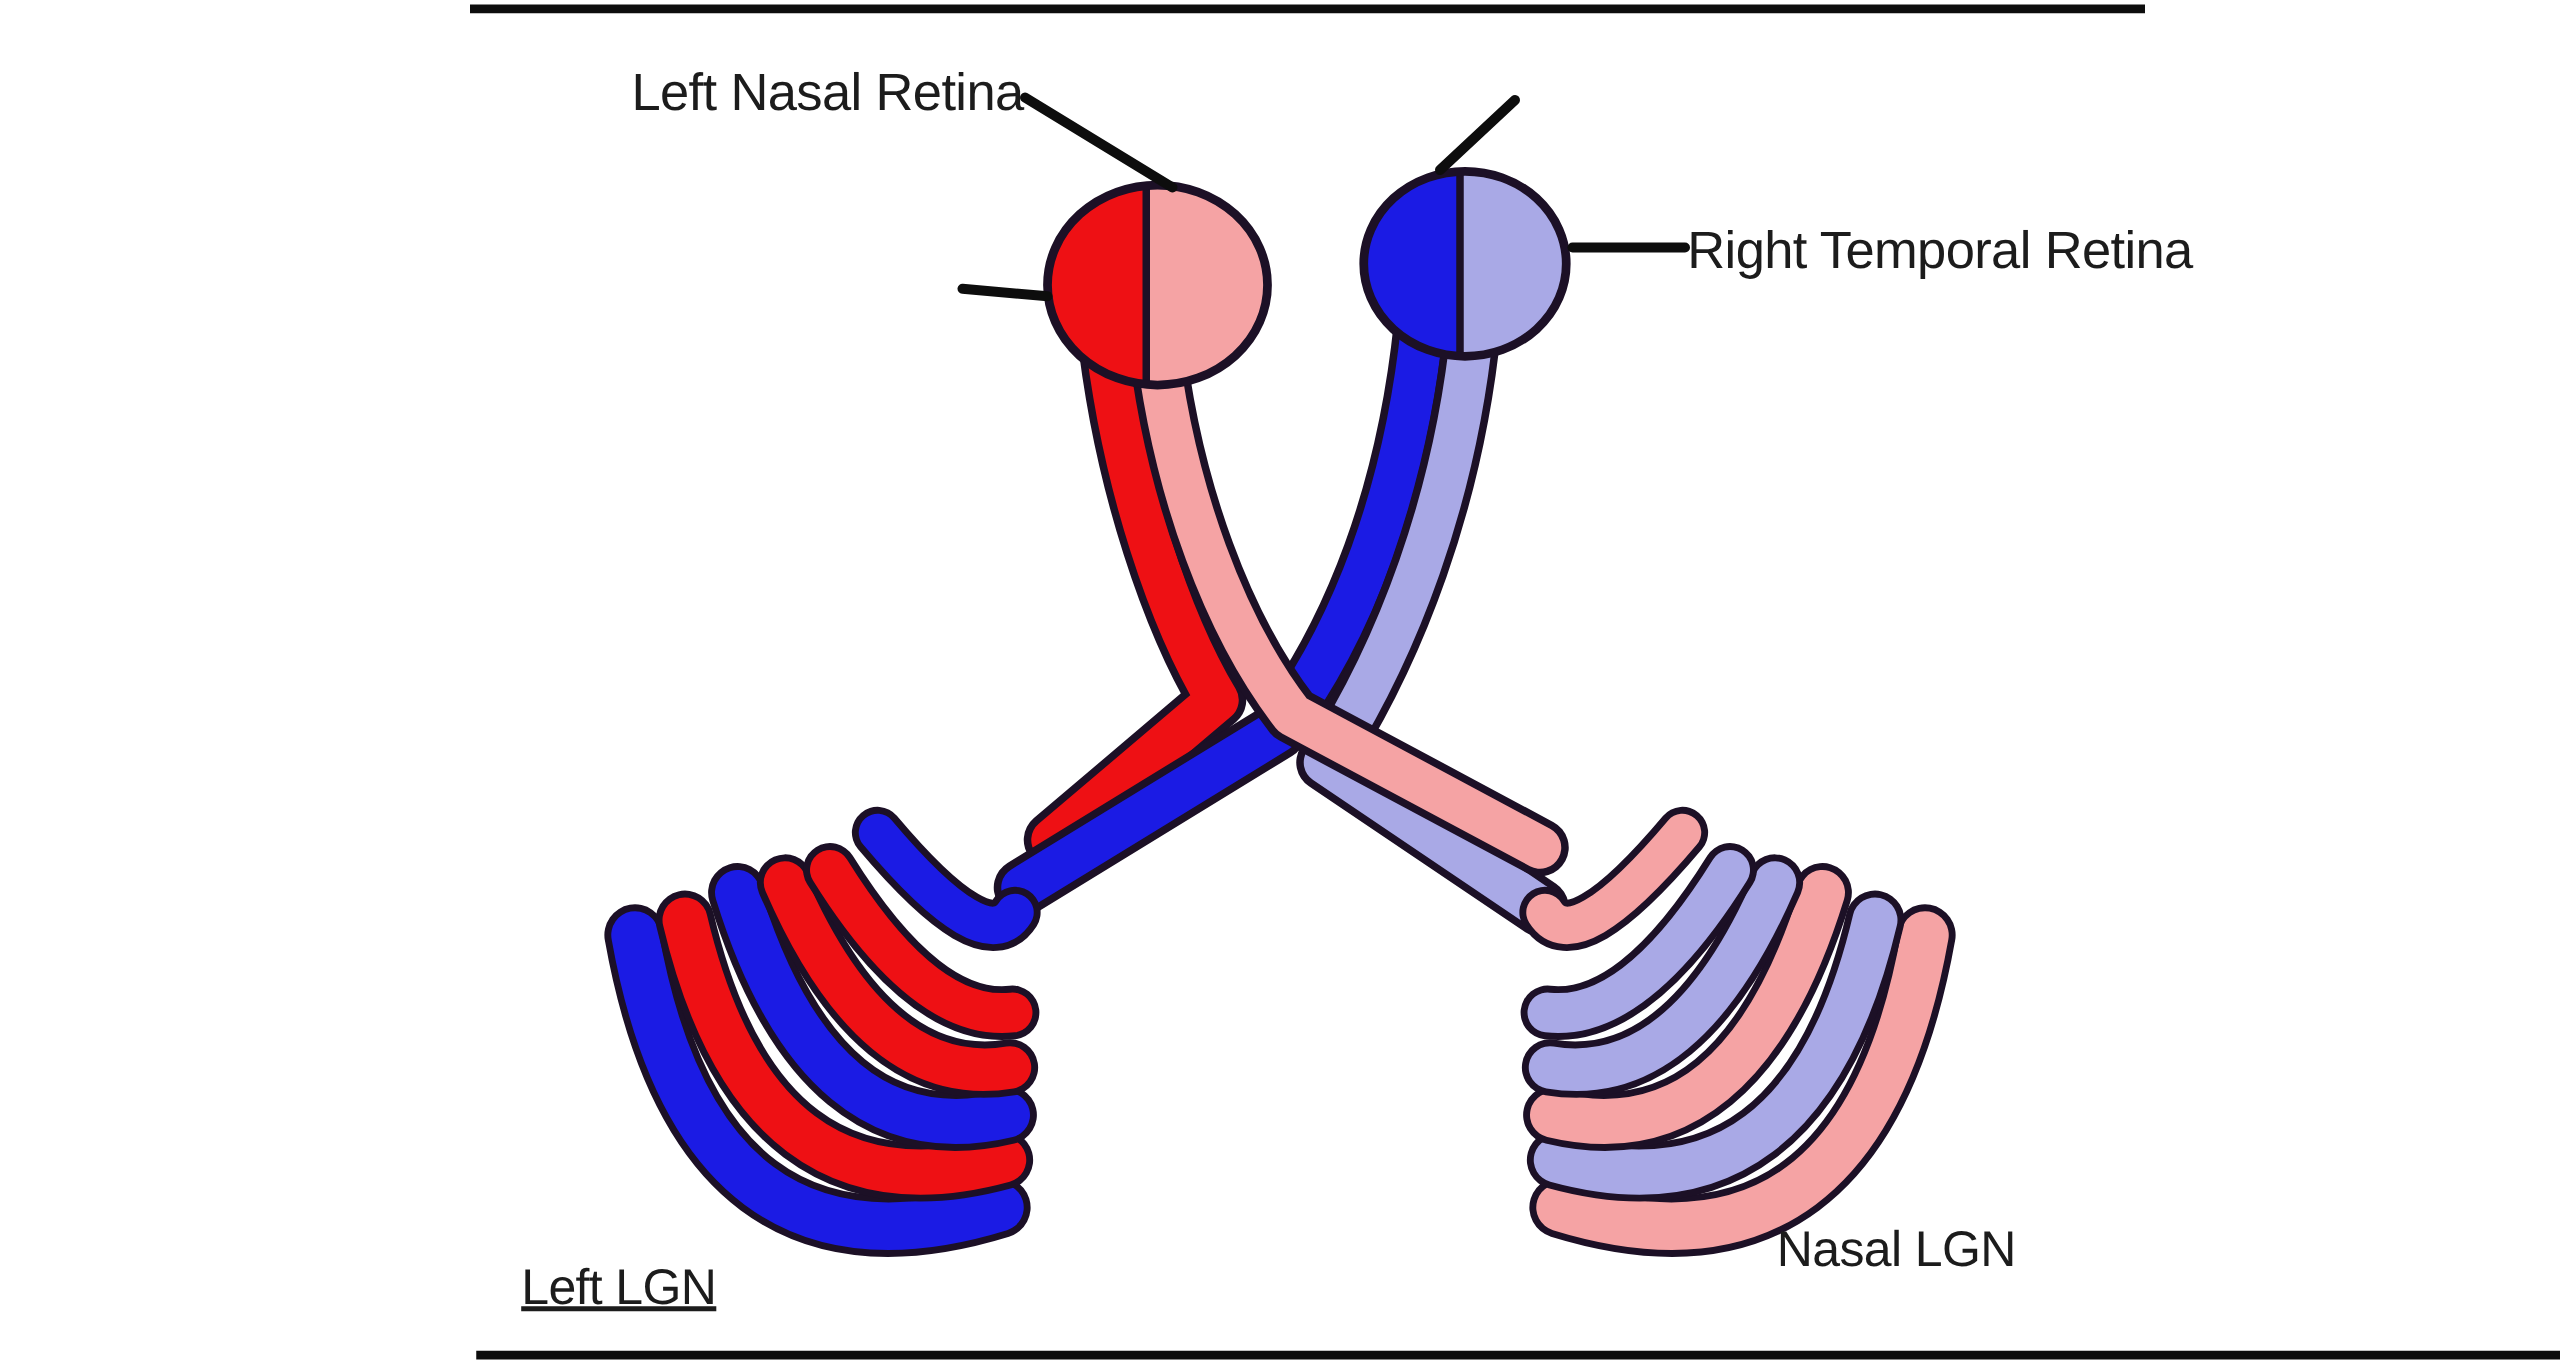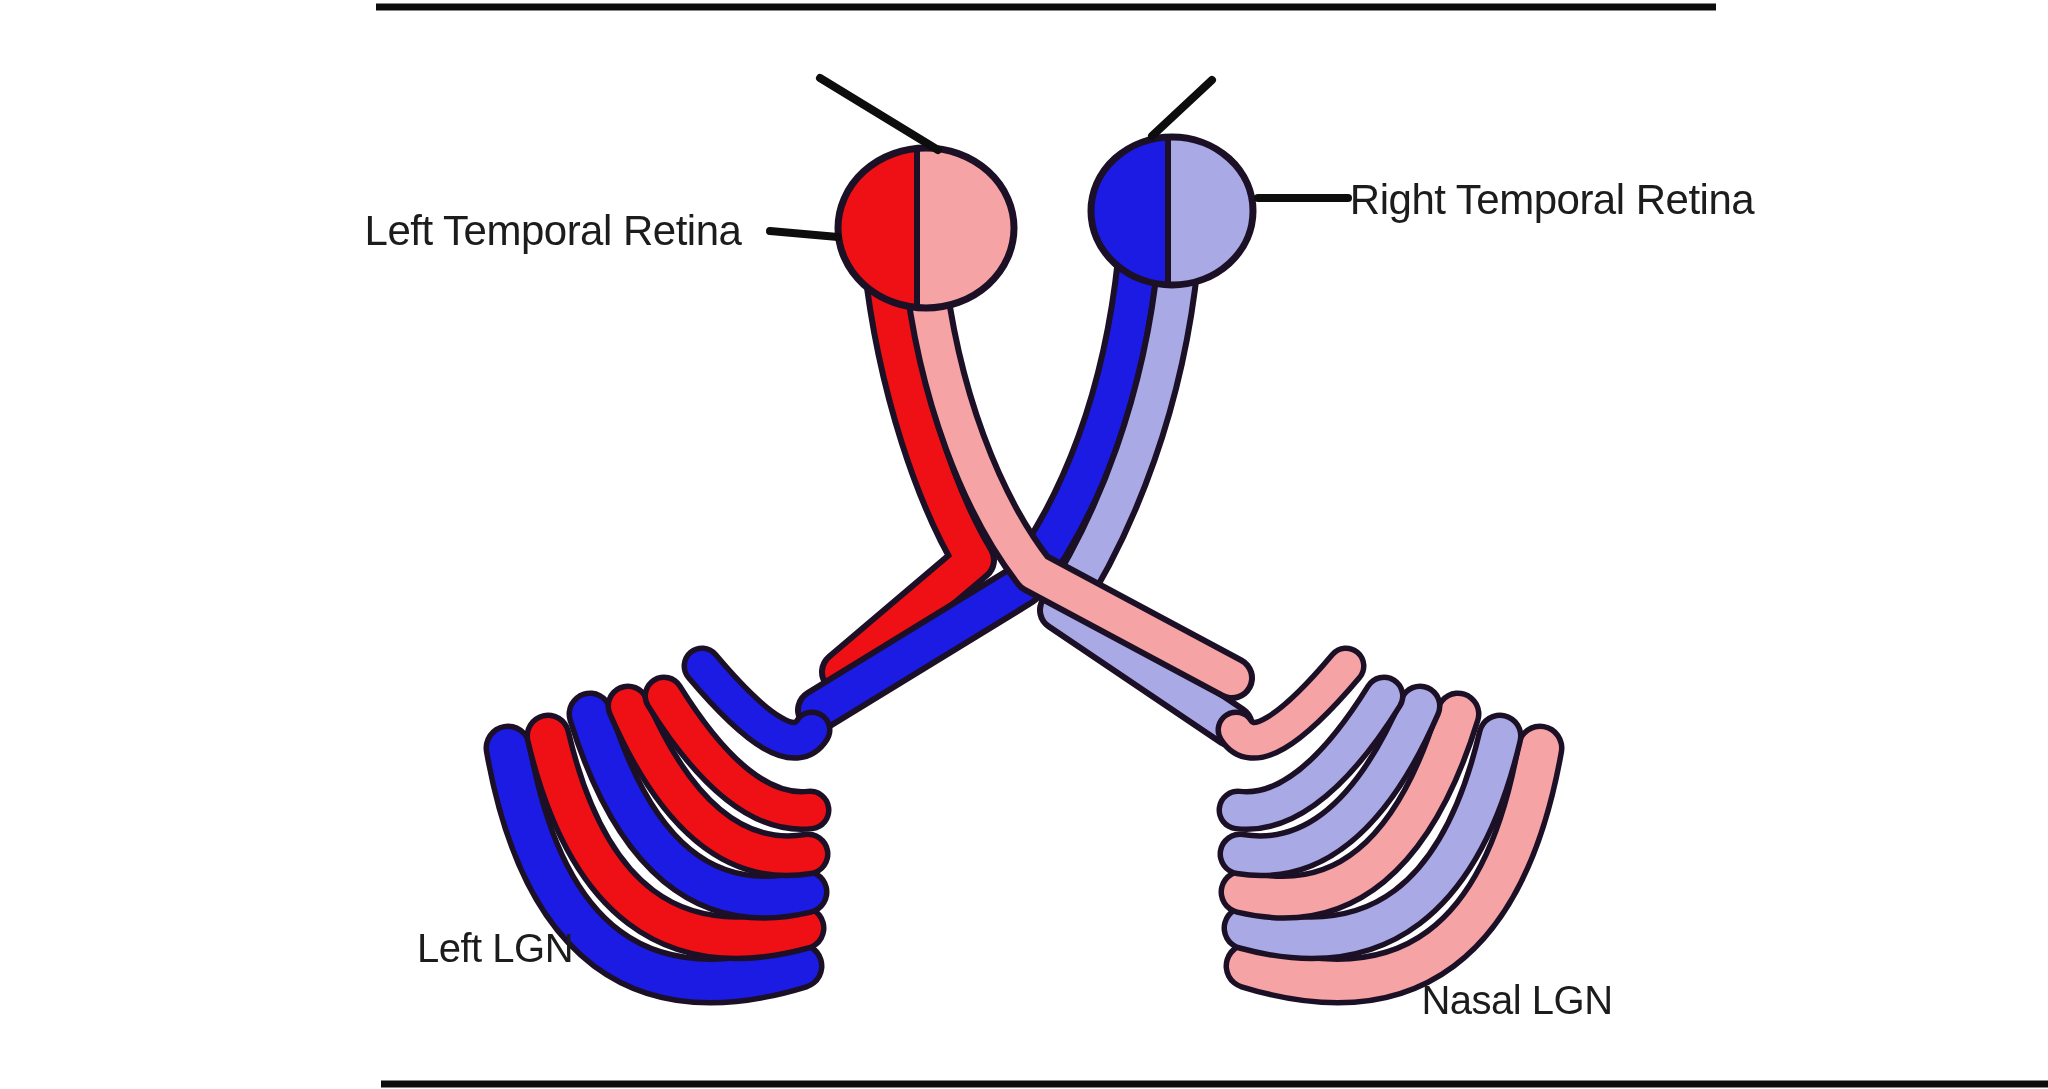--- a/index.html
+++ b/index.html
@@ -18,21 +18,21 @@
     letter-spacing:-0.5px;
     color:#1c1c1c;
     white-space:nowrap;
     line-height:1;
   }
   .lbl.small{font-size:40px;}
   #lbl-left-nasal{left:662px;top:74px;}
   #lbl-left-temporal{left:553px;top:231px;}
   #lbl-right-nasal{left:1385px;top:78px;}
   #lbl-right-temporal{left:1552px;top:200px;}
-  #lbl-left-lgn{left:495px;top:948px;}
+  #lbl-left-lgn{left:495px;top:1030px;text-decoration:underline;}
   #lbl-right-lgn{left:1517px;top:1000px;}
 </style>
 </head>
 <body>
 
 <div id="stage">
 
   <svg id="diagram-svg" width="2048" height="1089" viewBox="0 0 2048 1089">
 
     <g>
@@ -110,17 +110,17 @@
       <line x1="1212" y1="80" x2="1152" y2="136" stroke-width="8" stroke-linecap="round" stroke="#0d0d0d"></line>
       <line x1="1258" y1="198" x2="1348" y2="198" stroke-width="8" stroke-linecap="round" stroke="#0d0d0d"></line>
     </g>
 
     <g>
       <line x1="376" y1="7" x2="1716" y2="7" stroke-width="7" stroke="#0d0d0d"></line>
       <line x1="381" y1="1084" x2="2048" y2="1084" stroke-width="7" stroke="#0d0d0d"></line>
     </g>
   </svg>
 
-  <div class="lbl" id="lbl-left-temporal">Left Temporal Retina</div>
+  <div class="lbl" id="lbl-left-nasal">Left Nasal Retina</div>
   <div class="lbl" id="lbl-right-temporal">Right Temporal Retina</div>
   <div class="lbl small" id="lbl-left-lgn">Left LGN</div>
   <div class="lbl small" id="lbl-right-lgn">Nasal LGN</div>
 </div>
 
 </body></html>

